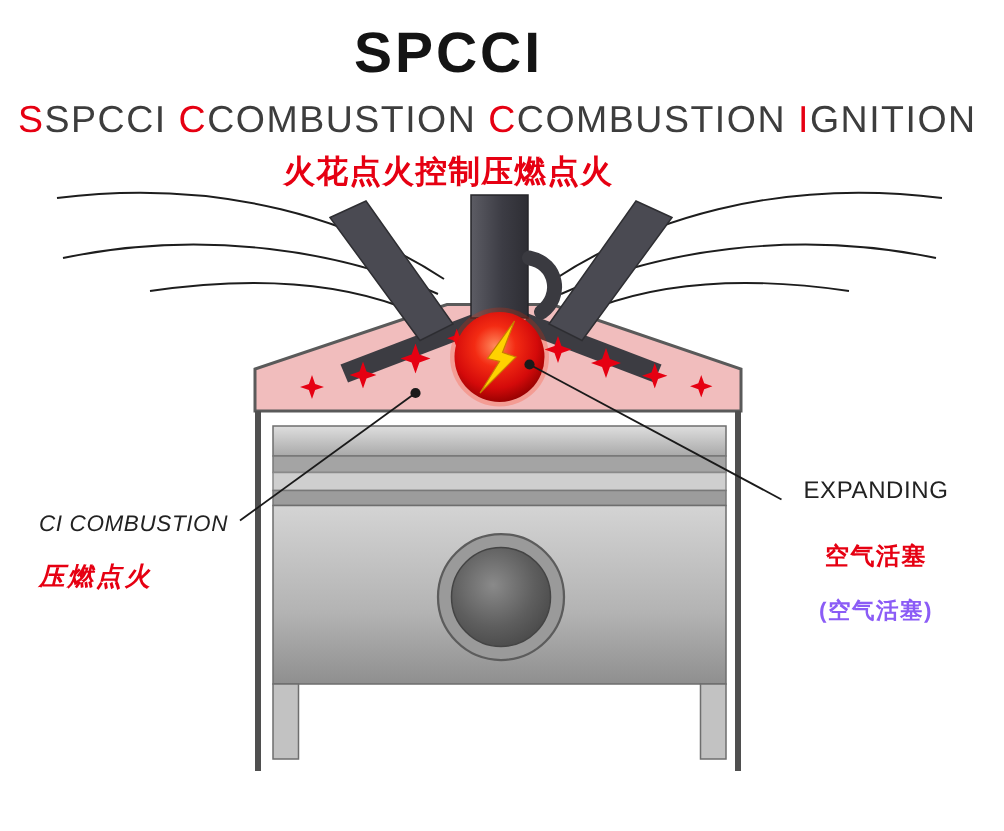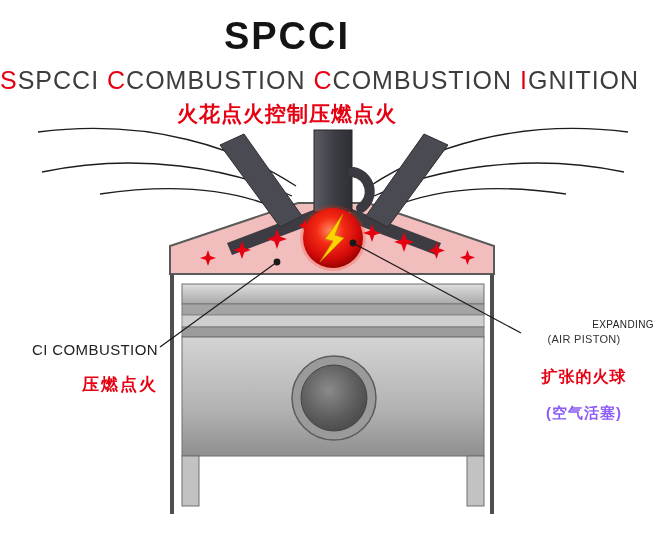--- a/index.html
+++ b/index.html
@@ -1,40 +1,40 @@
 <!DOCTYPE html>
 <html><head>
 <meta charset="utf-8">
 <style>
   html,body{margin:0;padding:0;background:#ffffff;}
   .stage{
     position:relative;width:669px;height:554px;margin:0 auto;
     background:#ffffff;overflow:hidden;
     font-family:"Liberation Sans",sans-serif;
   }
-  .hdr{position:absolute;left:0;top:0;width:574px;text-align:center;z-index:3;}
+  .hdr{position:absolute;left:0;top:0;width:574px;text-align:center;z-index:3;padding-left:12px;}
   .hdr-title{
     margin-top:16px;font-size:38px;font-weight:bold;color:#141414;
     letter-spacing:2px;line-height:1.1;
   }
   .hdr-sub{
     margin-top:8px;font-size:25px;color:#3d3d3d;letter-spacing:1px;
     font-weight:400;white-space:nowrap;
   }
   .hdr-sub .ini{color:#e60012;}
   .hdr-sub-cn{
     margin-top:5px;font-size:21px;font-weight:bold;color:#e60012;letter-spacing:1px;
   }
   svg.diagram{position:absolute;left:0;top:0;z-index:1;}
   .lbl{position:absolute;z-index:2;}
-  .lbl-left{left:8px;top:341px;width:150px;text-align:right;}
+  .lbl-left{left:26px;top:341px;width:150px;text-align:left;font-style:italic;}
   .lbl-left .en{font-size:15px;color:#222;letter-spacing:.4px;}
   .lbl-left .cn{margin-top:15px;font-size:17px;font-weight:bold;color:#e60012;letter-spacing:2px;}
   .lbl-right{left:514px;top:318px;width:140px;text-align:center;}
-  .lbl-right .en{font-size:10px;color:#222;line-height:1.3;letter-spacing:.4px;text-align:right;}
+  .lbl-right .en{font-size:16px;color:#222;line-height:1.3;letter-spacing:.4px;}
   .lbl-right .sm{font-size:11px;color:#333;margin-top:2px;letter-spacing:.3px;}
   .lbl-right .cn1{margin-top:22px;font-size:16px;font-weight:bold;color:#e60012;letter-spacing:1px;}
   .lbl-right .cn2{margin-top:16px;font-size:15px;font-weight:bold;color:#8b5cf6;letter-spacing:1px;}
 </style>
 </head>
 <body>
 
 <div class="stage">
 
   <div class="hdr">
@@ -144,18 +144,17 @@
     </g>
   </svg>
 
   <div class="lbl lbl-left">
     <div class="en">CI COMBUSTION</div>
     <div class="cn">压燃点火</div>
   </div>
 
   <div class="lbl lbl-right">
     <div class="en">EXPANDING</div>
-    <div class="sm">(AIR PISTON)</div>
-    <div class="cn1">扩张的火球</div>
+    <div class="cn1">空气活塞</div>
     <div class="cn2">(空气活塞)</div>
   </div>
 
 </div>
 
 </body></html>

